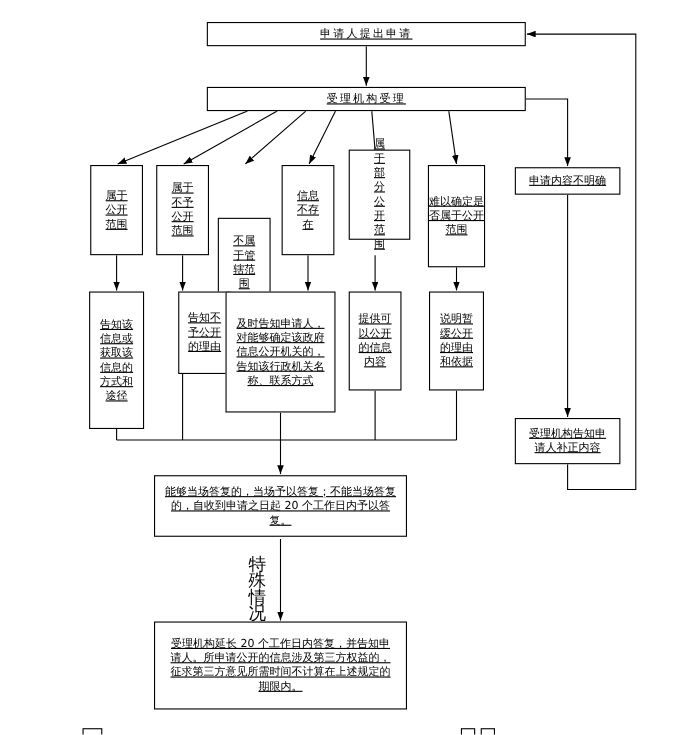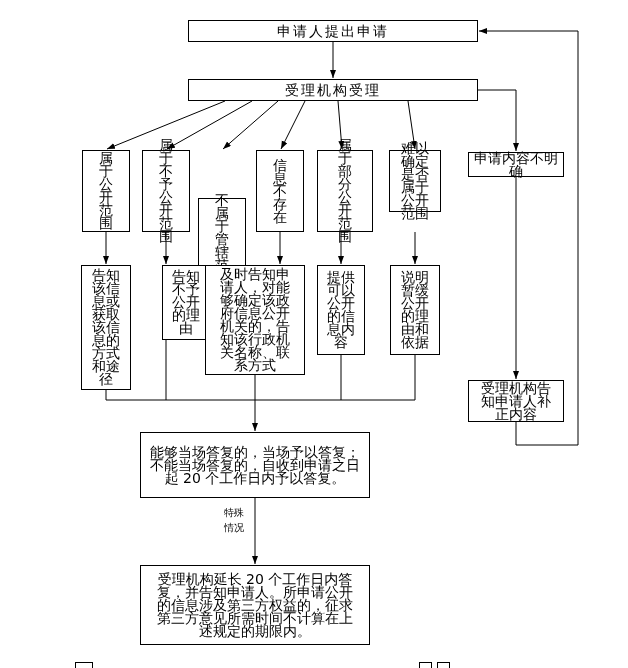--- a/index.html
+++ b/index.html
@@ -6,27 +6,28 @@
   html,body { background:#ffffff; }
   body { font-family:"DejaVu Sans", sans-serif; color:#000; }
   .canvas {
     position:relative; width:628px; height:668px;
     background:#ffffff; overflow:hidden;
   }
   .wires { position:absolute; left:0; top:0; }
   .box {
     position:absolute; border:1px solid #000; background:#fff;
     display:flex; align-items:center; justify-content:center;
-    text-align:center; font-size:14px; line-height:13px;
+    text-align:center; font-size:10px; line-height:13px;
     word-break:break-all;
+    text-decoration:underline;
   }
   .box.tl { justify-content:flex-start; text-align:center; align-items:center; }
   .box.sp { letter-spacing:2px; }
   .plain-label {
-    position:absolute; font-size:10px; line-height:15px;
+    position:absolute; font-size:16px; line-height:15px;
     text-align:center; word-break:break-all;
   }
   .cutoff {
     position:absolute; border:1px solid #000; background:#fff;
   }
 </style>
 </head>
 <body>
 
 <div class="canvas">
@@ -76,39 +77,39 @@
   <div class="box sp" style="left:188px; top:79px; width:290px; height:22px;">受理机构受理</div>
 
   <div class="box" style="left:82px; top:150px; width:48px; height:82px; padding:0 12px;">属于公开范围</div>
 
   <div class="box" style="left:142px; top:150px; width:48px; height:82px; padding:0 12px;">属于不予公开范围</div>
 
   <div class="box" style="left:198px; top:150px; width:48px; height:82px; padding:0 12px;margin-top:48px;">不属于管辖范围</div>
 
   <div class="box" style="left:256px; top:150px; width:48px; height:82px; padding:0 12px;">信息不存在</div>
 
-  <div class="box" style="left:317px; top:150px; width:48px; height:82px; padding:0 27px;">属于部分公开范围</div>
+  <div class="box" style="left:317px; top:136px; width:48px; height:82px; padding:0 27px;">属于部分公开范围</div>
 
-  <div class="box" style="left:389px; top:150px; width:52px; height:62px; padding:0 10px;">难以确定是否属于公开范围</div>
+  <div class="box" style="left:389px; top:150px; width:52px; height:93px; padding:0 0;">难以确定是否属于公开范围</div>
 
   <div class="box" style="left:468px; top:152px; width:96px; height:25px;">申请内容不明确</div>
 
   <div class="box" style="left:81px; top:265px; width:50px; height:125px; padding:0 9px;">告知该信息或获取该信息的方式和途径</div>
 
   <div class="box" style="left:142px; top:265px; width:48px; height:75px; padding:0 8px;margin-left:20px;">告知不予公开的理由</div>
 
   <div class="box tl" style="left:205px; top:265px; width:100px; height:110px; padding:0 8px;">及时告知申请人，对能够确定该政府信息公开机关的，告知该行政机关名称、联系方式</div>
 
   <div class="box" style="left:317px; top:265px; width:48px; height:90px; padding:0 8px;">提供可以公开的信息内容</div>
 
   <div class="box" style="left:390px; top:265px; width:50px; height:90px; padding:0 9px;">说明暂缓公开的理由和依据</div>
 
   <div class="box" style="left:468px; top:380px; width:96px; height:42px; padding:0 12px;">受理机构告知申请人补正内容</div>
 
-  <div class="box tl" style="left:140px; top:432px; width:230px; height:66px; padding:4px 6px;">能够当场答复的，当场予以答复；不能当场答复的，自收到申请之日起 20 个工作日内予以答复。</div>
+  <div class="box tl" style="left:140px; top:432px; width:230px; height:56px; padding:4px 6px;">能够当场答复的，当场予以答复；不能当场答复的，自收到申请之日起 20 个工作日内予以答复。</div>
 
   <div class="plain-label" style="left:222px; top:505px; width:24px;">特殊情况</div>
 
   <div class="box tl" style="left:140px; top:565px; width:230px; height:80px; padding:4px 12px;">受理机构延长 20 个工作日内答复，并告知申请人。所申请公开的信息涉及第三方权益的，征求第三方意见所需时间不计算在上述规定的期限内。</div>
 
   <div class="cutoff" style="left:75px; top:662px; width:18px; height:10px;"></div>
   <div class="cutoff" style="left:419px; top:662px; width:13px; height:10px;"></div>
   <div class="cutoff" style="left:437px; top:662px; width:13px; height:10px;"></div>
 
 </div>

